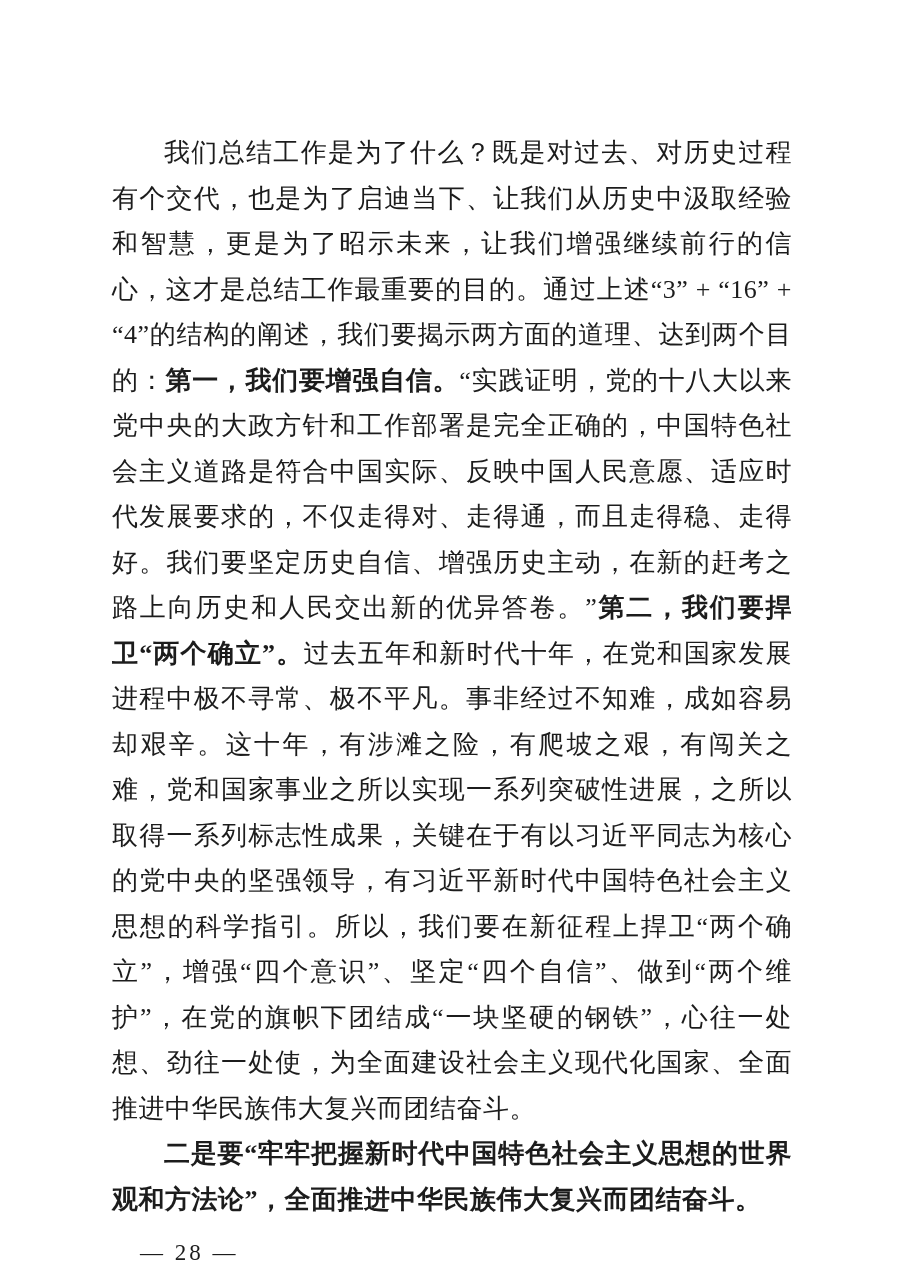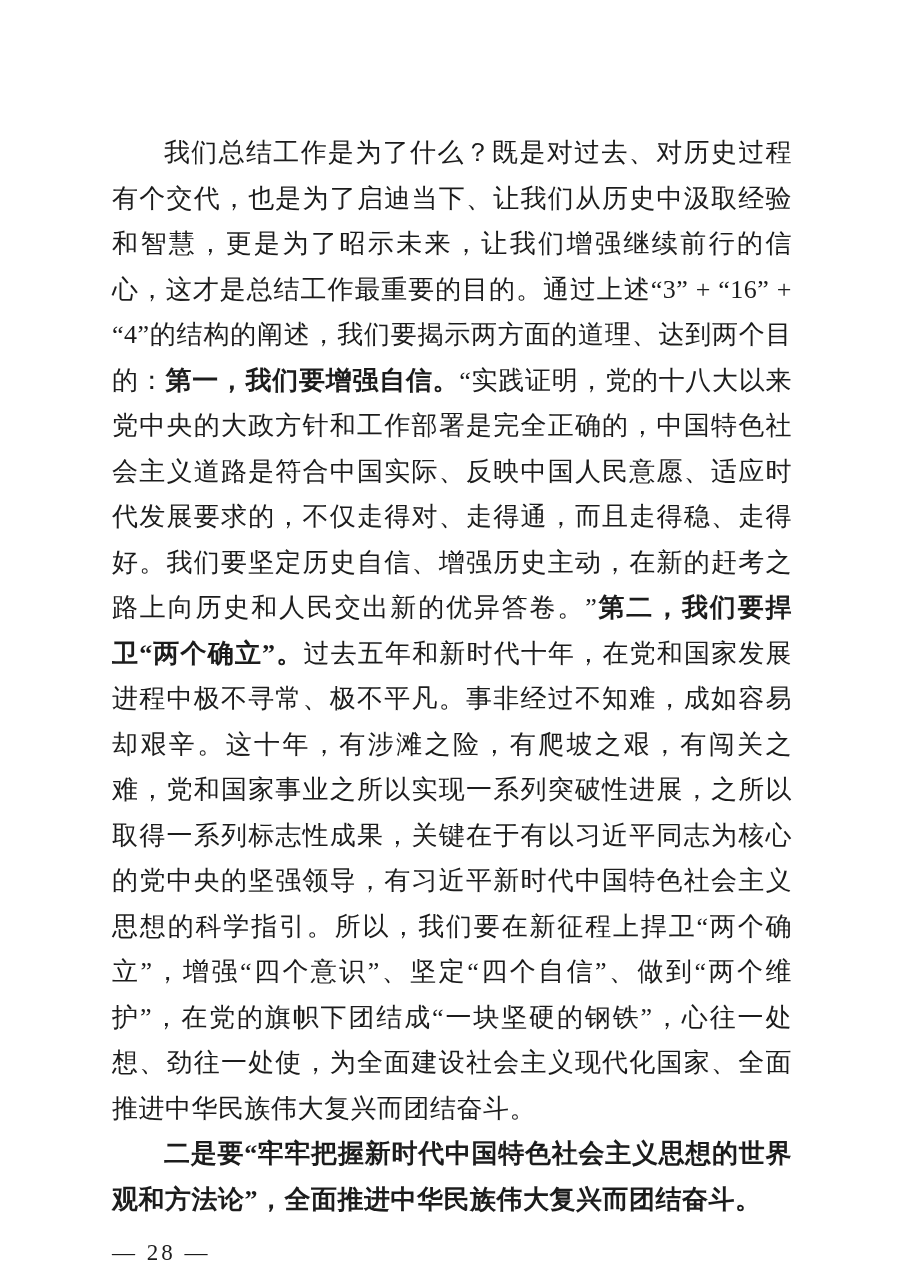--- a/index.html
+++ b/index.html
@@ -32,20 +32,21 @@
     word-break: break-all;
   }
   .run {
     font-weight: 400;
   }
   .run.bold {
     font-weight: 700;
   }
   .page-number {
     margin-top: 18px;
+    margin-left: 28px;
     font-size: 23px;
     letter-spacing: 3px;
     color: #1c1c1c;
   }
 </style>
 </head>
 <body>
 
 <div class="doc">
   <div>

